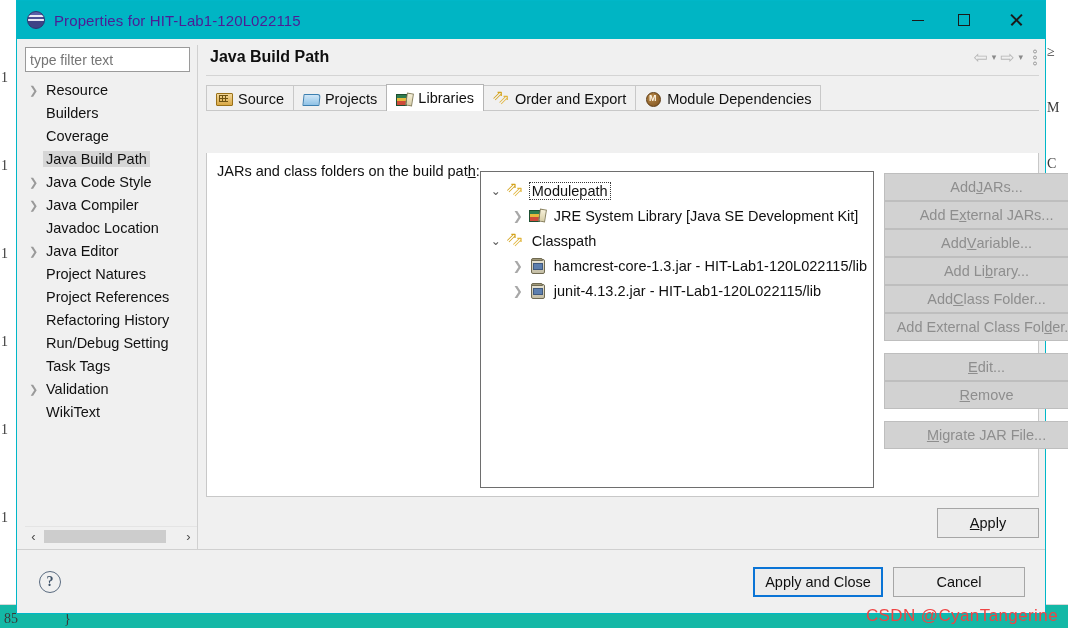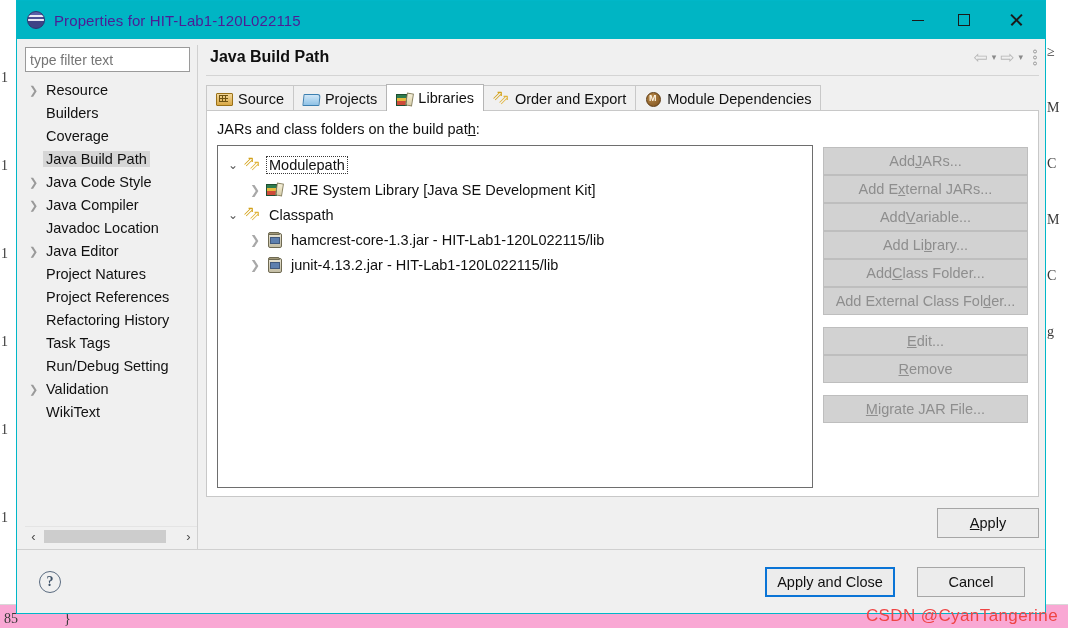--- a/index.html
+++ b/index.html
@@ -21,21 +21,21 @@
   #bg-left { left: 0; width: 16px; }
   #bg-right { right: 0; width: 22px; }
   .bg-glyph {
     position: absolute; left: 1px;
     font-family: "Liberation Serif", serif;
     color: #3a3a3a; white-space: nowrap;
   }
   #bg-bottom {
     position: absolute; left: 0; bottom: 0;
     width: 1068px; height: 24px;
-    background: #f9a8d4;
+    background: #14b8a6;
     border-top: 1px solid #d8d8d8;
   }
   .bg-bottom-glyph {
     position: absolute; bottom: 1px;
     font-family: "Liberation Serif", serif;
     font-size: 14px; color: #3a3a3a;
   }
 
   
   #dialog {
@@ -253,22 +253,23 @@
     width: 15px; text-align: center;
     font-size: 9px; font-weight: bold; color: #fdf3e2;
     line-height: 13px; font-family: "Liberation Sans", sans-serif;
   }
 
   
   #tab-body {
     flex: 1; min-height: 0; background: #ffffff;
     border: 1px solid #c8c8c8; border-top: none;
     margin-right: 6px;
-    display: flex; flex-direction: column;
+    display: flex; 
     padding: 10px 10px 8px 10px;
+    margin-top: 42px;
   }
   #jars-caption { font-size: 14.5px; color: #101010; flex: none; }
   #jars-caption u { text-decoration: underline; }
 
   #content-row {
     flex: 1; min-height: 0; display: flex; gap: 10px;
     margin-top: 8px;
   }
 
   
@@ -371,31 +372,31 @@
   #help-icon {
     width: 22px; height: 22px; margin-left: 22px;
     border: 1.4px solid #5a6b80; border-radius: 50%;
     color: #3f5268; font-size: 14px; font-weight: bold;
     display: flex; align-items: center; justify-content: center;
     font-family: "Liberation Serif", serif;
   }
   #footer-btns {
     position: absolute; right: 20px; top: 50%;
     transform: translateY(-50%);
-    display: flex; gap: 22px;
+    display: flex; gap: 10px;
   }
   #apply-close-btn {
     width: 130px; height: 30px;
     background: #ececec; border: 2px solid #0a74d6;
     color: #101010; font-size: 14.5px;
     display: flex; align-items: center; justify-content: center;
     font-family: "Liberation Sans", sans-serif;
   }
   #cancel-btn {
-    width: 108px; height: 30px;
+    width: 132px; height: 30px;
     background: #ececec; border: 1px solid #a6a6a6;
     color: #101010; font-size: 14.5px;
     display: flex; align-items: center; justify-content: center;
     font-family: "Liberation Sans", sans-serif;
   }
 
   
   #watermark {
     position: absolute; right: 10px; bottom: 2px;
     font-size: 17px; color: #ef4444;
@@ -481,24 +482,24 @@
           <div class="tree-item">
             <span class="lbl">Project Natures</span>
           </div>
           <div class="tree-item">
             <span class="lbl">Project References</span>
           </div>
           <div class="tree-item">
             <span class="lbl">Refactoring History</span>
           </div>
           <div class="tree-item">
+            <span class="lbl">Run/Debug Setting</span>
+          </div>
+          <div class="tree-item">
             <span class="lbl">Task Tags</span>
-          </div>
-          <div class="tree-item">
-            <span class="lbl">Run/Debug Setting</span>
           </div>
           <div class="tree-item">
             <span class="twisty">❯</span>
             <span class="lbl">Validation</span>
           </div>
           <div class="tree-item">
             <span class="lbl">WikiText</span>
           </div>
         </div>
       <div id="hscroll">

